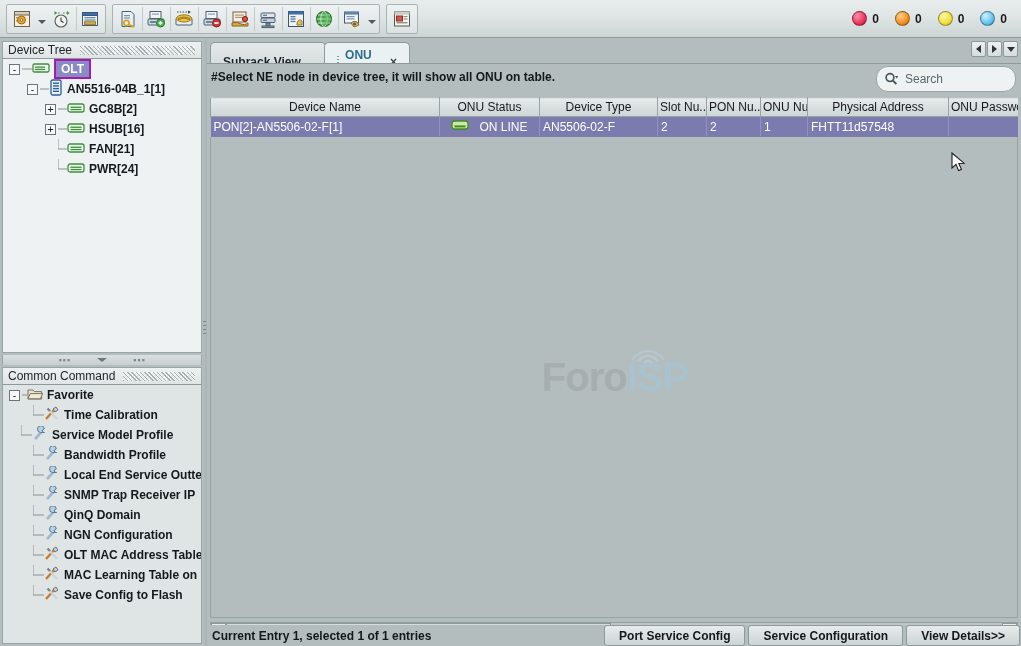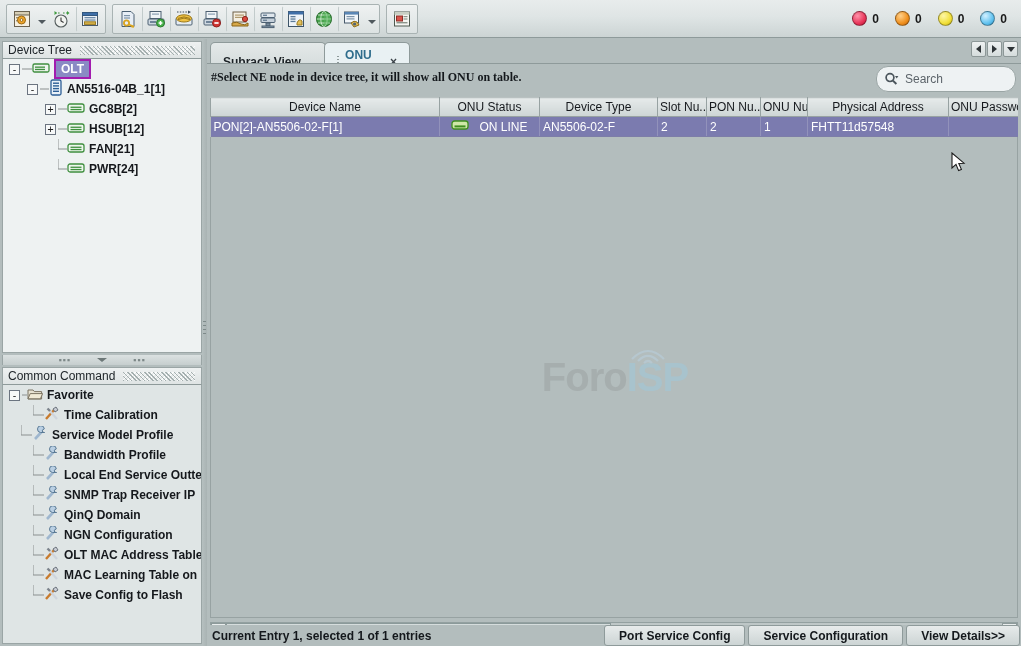--- a/index.html
+++ b/index.html
@@ -123,21 +123,21 @@
   }
   .tri-l{width:0;height:0;border-top:4px solid transparent;border-bottom:4px solid transparent;border-right:5px solid #2e3437;}
   .tri-r{width:0;height:0;border-top:4px solid transparent;border-bottom:4px solid transparent;border-left:5px solid #2e3437;}
   .tri-d{width:0;height:0;border-left:4px solid transparent;border-right:4px solid transparent;border-top:5px solid #2e3437;}
 
   #content {
     position:absolute; left:0; top:24px; width:814px; height:561px;
     background:#b3bdbd; border-top:1px solid #8e9a9a;
   }
   #hint {
-    position:absolute; left:4px; top:6px; font-size:12px; font-weight:bold; color:#14181c;font-family:Liberation Serif, serif;
+    position:absolute; left:4px; top:6px; font-size:12px; font-weight:bold; color:#14181c;
   }
   #search-wrap {
     position:absolute; right:5px; top:2px; width:140px; height:26px;
     background:#eef2f3; border:1px solid #9aa5a5; border-radius:12px;
     display:flex; align-items:center; padding:0 2px;
   }
   #search-wrap .sicon { display:flex; align-items:center; margin:0 4px 0 5px; }
   #search-input {
     flex:1; border:none; outline:none; background:transparent;
     font-family:"Liberation Sans",sans-serif; font-size:12px; color:#4a5157;
@@ -445,21 +445,21 @@
           <svg class="tline" width="9" height="20">
               <path d="M0 10 h9" stroke="#8b9090"></path>
             </svg>
           <span>
             <svg width="18" height="12" viewBox="0 0 18 12">
               <rect x="1" y="2" width="16" height="8" rx="2" fill="#eef6ee" stroke="#3f8f3f" stroke-width="1.3"></rect>
               <rect x="3.5" y="4.6" width="11" height="1.3" fill="#3f8f3f"></rect>
               <rect x="3.5" y="6.9" width="11" height="1.3" fill="#3f8f3f"></rect>
             </svg>
           </span>
-          <span class="tlabel">HSUB[12]</span>
+          <span class="tlabel">HSUB[16]</span>
         </div>
 
         <div class="trow" style="padding-left:42px;">
           <span class="tog empty"></span>
           <svg class="tline" width="9" height="20">
               <path d="M0 0 v10 h9" stroke="#8b9090" fill="none"></path>
             </svg>
           <span>
             <svg width="18" height="12" viewBox="0 0 18 12">
               <rect x="1" y="2" width="16" height="8" rx="2" fill="#eef6ee" stroke="#3f8f3f" stroke-width="1.3"></rect>

